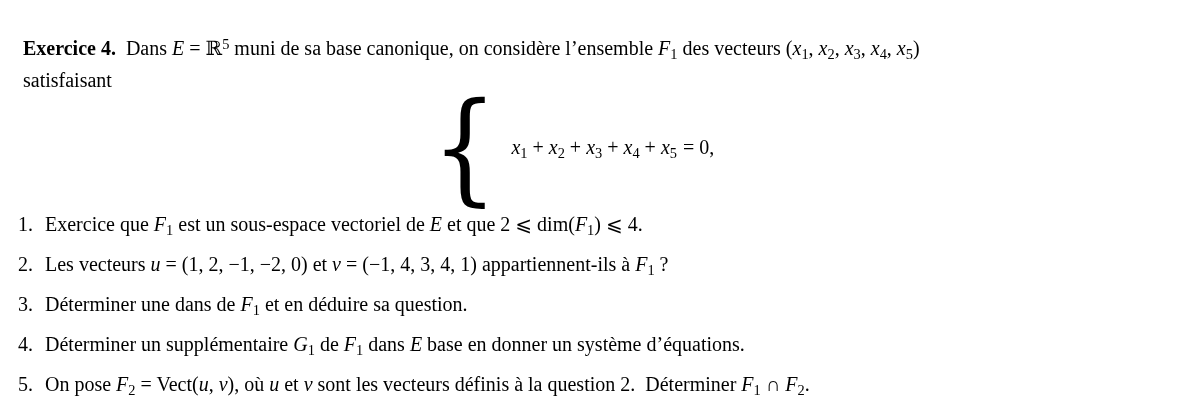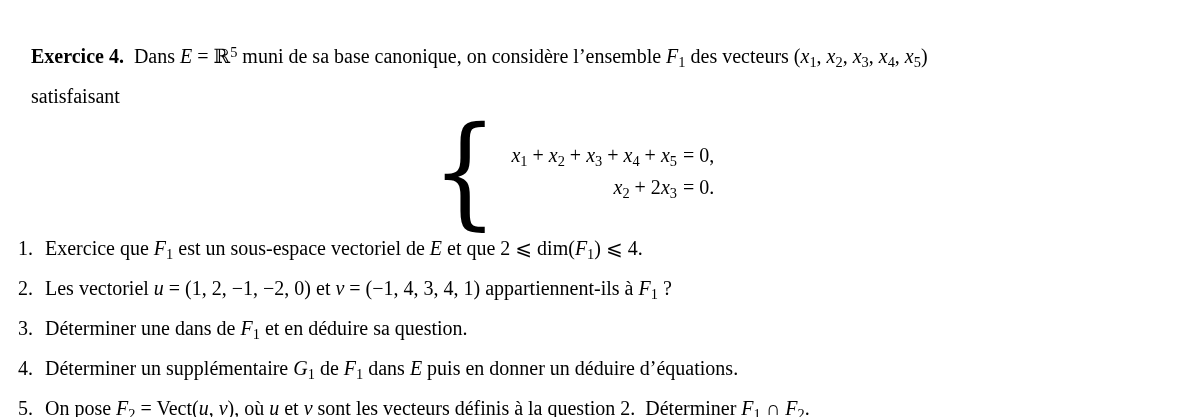--- a/index.html
+++ b/index.html
@@ -2,21 +2,21 @@
 <html><head>
 <meta charset="utf-8">
 <style>
   html,body{margin:0;padding:0;background:#ffffff;}
   body{
     width:1180px;height:417px;overflow:hidden;
     font-family:"Liberation Serif","DejaVu Serif",serif;
     font-size:20px;color:#000;
   }
   .page{padding:30px 14px 0 18px;}
-  .intro{margin:13px;line-height:27px;}
+  .intro{margin:5px;line-height:27px;}
   .it{font-style:italic;}
   .bf{font-weight:bold;}
   sub,sup{font-size:0.72em;line-height:0;}
   sub{vertical-align:-0.25em;}
   sup{vertical-align:0.45em;}
   .system{
     display:flex;align-items:center;justify-content:center;
     margin:2px 0 6px 0;transform:translateX(-22px);
   }
   .brace{
@@ -41,43 +41,39 @@
   <p class="intro"><span class="bf">Exercice 4.</span><span> Dans </span><span class="it">E</span><span> = ℝ</span><sup>5</sup><span> muni de sa base canonique, on considère l’ensemble </span><span class="it">F</span><sub>1</sub><span> des vecteurs (</span><span class="it">x</span><sub>1</sub><span>, </span><span class="it">x</span><sub>2</sub><span>, </span><span class="it">x</span><sub>3</sub><span>, </span><span class="it">x</span><sub>4</sub><span>, </span><span class="it">x</span><sub>5</sub><span>)</span></p>
   <p class="intro">satisfaisant</p>
 
   <div class="system">
     <span class="brace">{</span>
     <div class="eqs">
       <div class="eqrow">
         <span class="lhs"><span class="it">x</span><sub>1</sub><span> + </span><span class="it">x</span><sub>2</sub><span> + </span><span class="it">x</span><sub>3</sub><span> + </span><span class="it">x</span><sub>4</sub><span> + </span><span class="it">x</span><sub>5</sub></span>
         <span class="rhs"><span>= 0,</span></span>
       </div>
-      <div class="eqrow">
-        <span class="lhs"><span class="it">x</span><sub>2</sub><span> + 2</span><span class="it">x</span><sub>3</sub></span>
-        <span class="rhs"><span>= 0.</span></span>
-      </div>
     </div>
   </div>
 
   <div class="questions">
     <div class="q">
       <span class="qnum">1.</span>
       <span class="qtext"><span>Exercice que </span><span class="it">F</span><sub>1</sub><span> est un sous-espace vectoriel de </span><span class="it">E</span><span> et que 2 ⩽ dim(</span><span class="it">F</span><sub>1</sub><span>) ⩽ 4.</span></span>
     </div>
     <div class="q">
       <span class="qnum">2.</span>
-      <span class="qtext"><span>Les vectoriel </span><span class="it">u</span><span> = (1, 2, −1, −2, 0) et </span><span class="it">v</span><span> = (−1, 4, 3, 4, 1) appartiennent-ils à </span><span class="it">F</span><sub>1</sub><span>&nbsp;?</span></span>
+      <span class="qtext"><span>Les vecteurs </span><span class="it">u</span><span> = (1, 2, −1, −2, 0) et </span><span class="it">v</span><span> = (−1, 4, 3, 4, 1) appartiennent-ils à </span><span class="it">F</span><sub>1</sub><span>&nbsp;?</span></span>
     </div>
     <div class="q">
       <span class="qnum">3.</span>
       <span class="qtext"><span>Déterminer une dans de </span><span class="it">F</span><sub>1</sub><span> et en déduire sa question.</span></span>
     </div>
     <div class="q">
       <span class="qnum">4.</span>
-      <span class="qtext"><span>Déterminer un supplémentaire </span><span class="it">G</span><sub>1</sub><span> de </span><span class="it">F</span><sub>1</sub><span> dans </span><span class="it">E</span><span> puis en donner un déduire d’équations.</span></span>
+      <span class="qtext"><span>Déterminer un supplémentaire </span><span class="it">G</span><sub>1</sub><span> de </span><span class="it">F</span><sub>1</sub><span> dans </span><span class="it">E</span><span> base en donner un système d’équations.</span></span>
     </div>
     <div class="q">
       <span class="qnum">5.</span>
       <span class="qtext"><span>On pose </span><span class="it">F</span><sub>2</sub><span> = Vect(</span><span class="it">u</span><span>, </span><span class="it">v</span><span>), où </span><span class="it">u</span><span> et </span><span class="it">v</span><span> sont les vecteurs définis à la question 2. Déterminer </span><span class="it">F</span><sub>1</sub><span> ∩ </span><span class="it">F</span><sub>2</sub><span>.</span></span>
     </div>
   </div>
 
 </div>
 
 </body></html>

